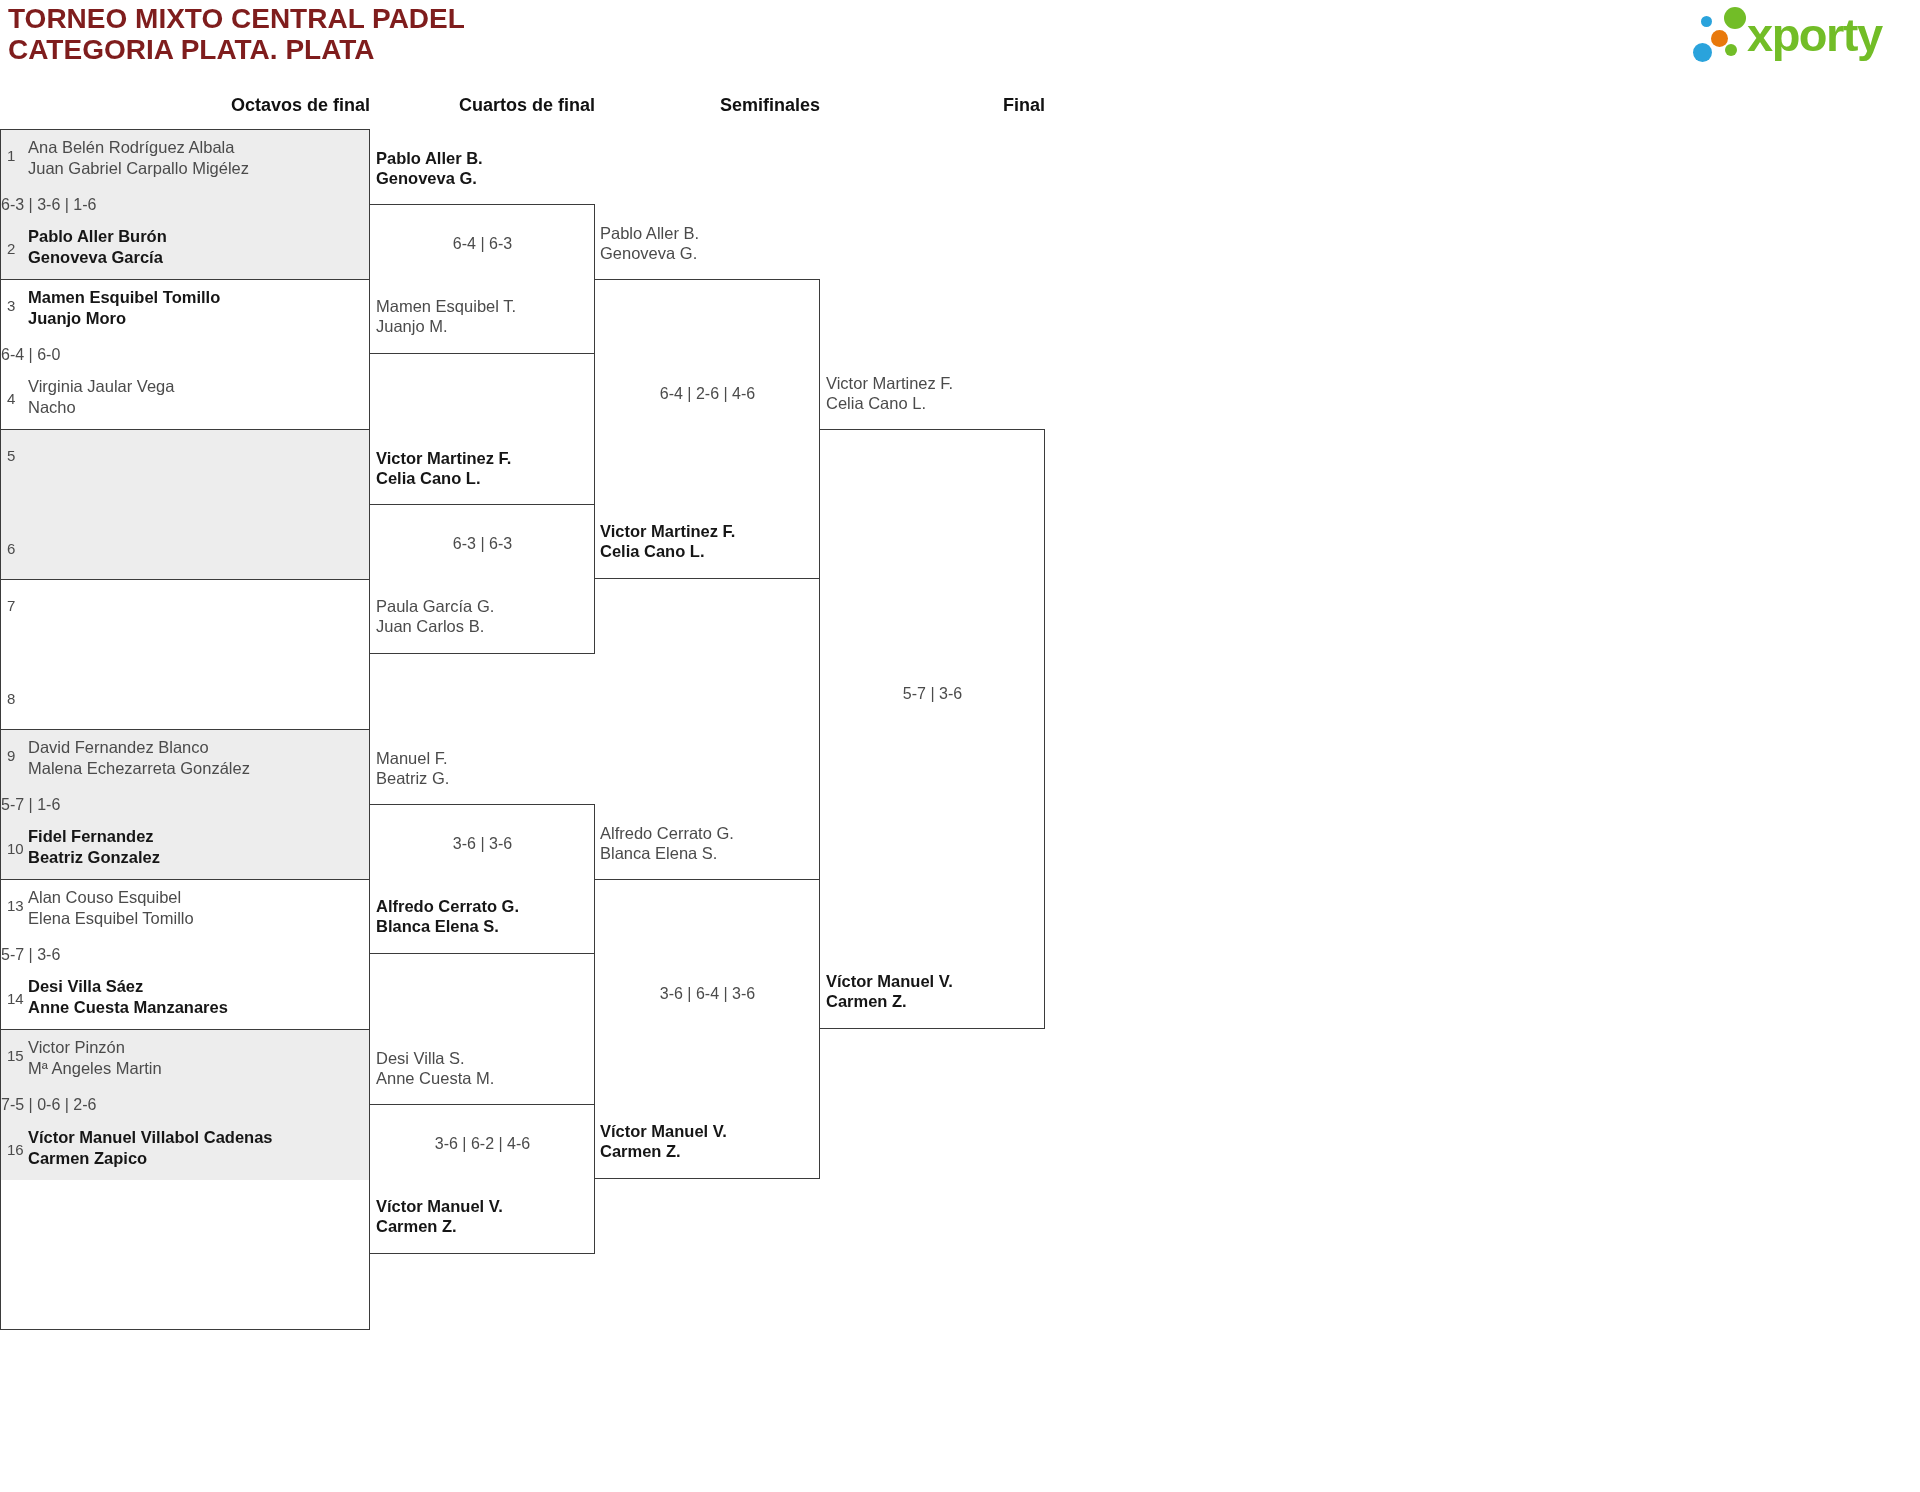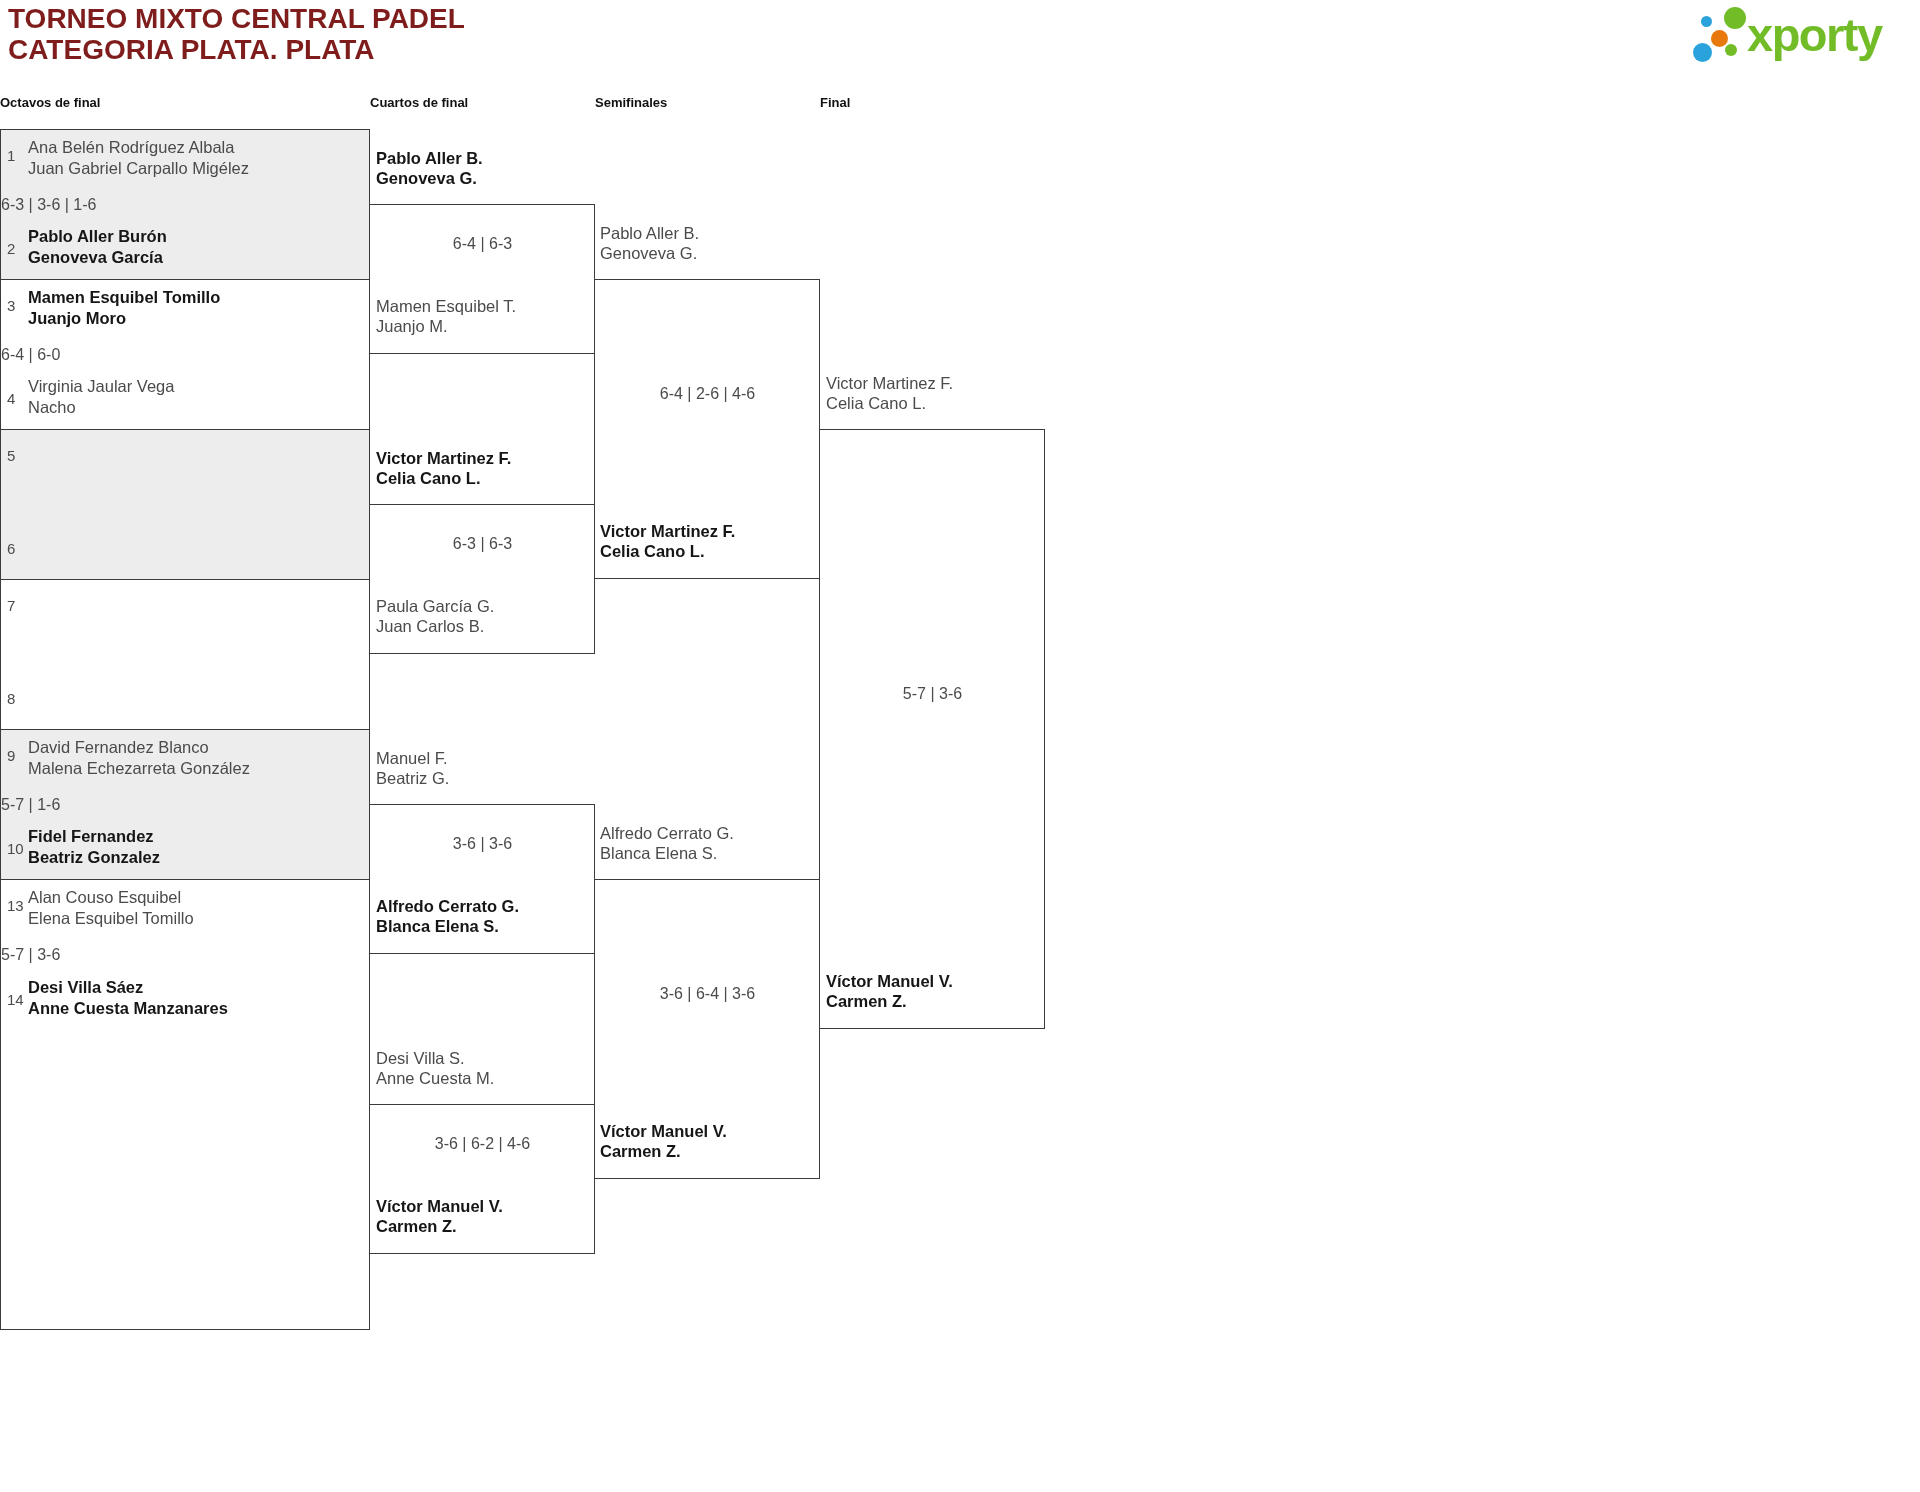--- a/index.html
+++ b/index.html
@@ -2,21 +2,21 @@
 <html><head>
 <meta charset="utf-8">
 <style>
   html,body{margin:0;padding:0;background:#fff;}
   #stage{position:relative;width:1920px;height:1492px;background:#fff;overflow:hidden;
          font-family:"Liberation Sans","DejaVu Sans",sans-serif;}
   .abs{position:absolute;}
   
   .title{left:8px;top:3px;font-size:28px;line-height:31px;font-weight:700;color:#7f1d1d;}
   
-  .rh{top:95px;font-size:13px;font-weight:700;color:#111;text-align:left;}
+  .rh{top:95px;font-size:18px;font-weight:700;color:#111;text-align:right;}
   
   .r16{left:0;top:129px;width:370px;height:1201px;border:1.5px solid #3b3b3b;box-sizing:border-box;}
   .row{position:relative;height:150px;box-sizing:border-box;}
   .row:not(:last-child){border-bottom:1.5px solid #3b3b3b;}
   .row:nth-child(odd){background:#ededed;}
   .seed{position:absolute;left:6px;width:20px;font-size:15px;color:#4b4b4b;}
   .seed.st{top:17px;}
   .seed.sb{bottom:22px;}
   .team{font-size:16.5px;line-height:21px;color:#4b4b4b;white-space:nowrap;}
   .team.w{font-weight:700;color:#161616;}
@@ -136,20 +136,33 @@
         <div>Elena Esquibel Tomillo</div>
       </div>
       <div class="score">5-7 | 3-6</div>
       <span class="seed sb">14</span>
       <div class="team tb w">
         <div>Desi Villa Sáez</div>
         <div>Anne Cuesta Manzanares</div>
       </div>
     </div>
 
+    <div class="row">
+      <span class="seed st">15</span>
+      <div class="team tt">
+        <div>Victor Pinzón</div>
+        <div>Mª Angeles Martin</div>
+      </div>
+      <div class="score">7-5 | 0-6 | 2-6</div>
+      <span class="seed sb">16</span>
+      <div class="team tb w">
+        <div>Víctor Manuel Villabol Cadenas</div>
+        <div>Carmen Zapico</div>
+      </div>
+    </div>
 
   </div>
 
   <div class="rect" style="left:368.5px;top:204px;width:226.5px;height:150px"></div>
   <div class="rect" style="left:368.5px;top:504px;width:226.5px;height:150px"></div>
   <div class="rect" style="left:368.5px;top:804px;width:226.5px;height:150px"></div>
   <div class="rect" style="left:368.5px;top:1104px;width:226.5px;height:150px"></div>
 
   <div class="rect" style="left:593.5px;top:279px;width:226.5px;height:300px"></div>
   <div class="rect" style="left:593.5px;top:879px;width:226.5px;height:300px"></div>

